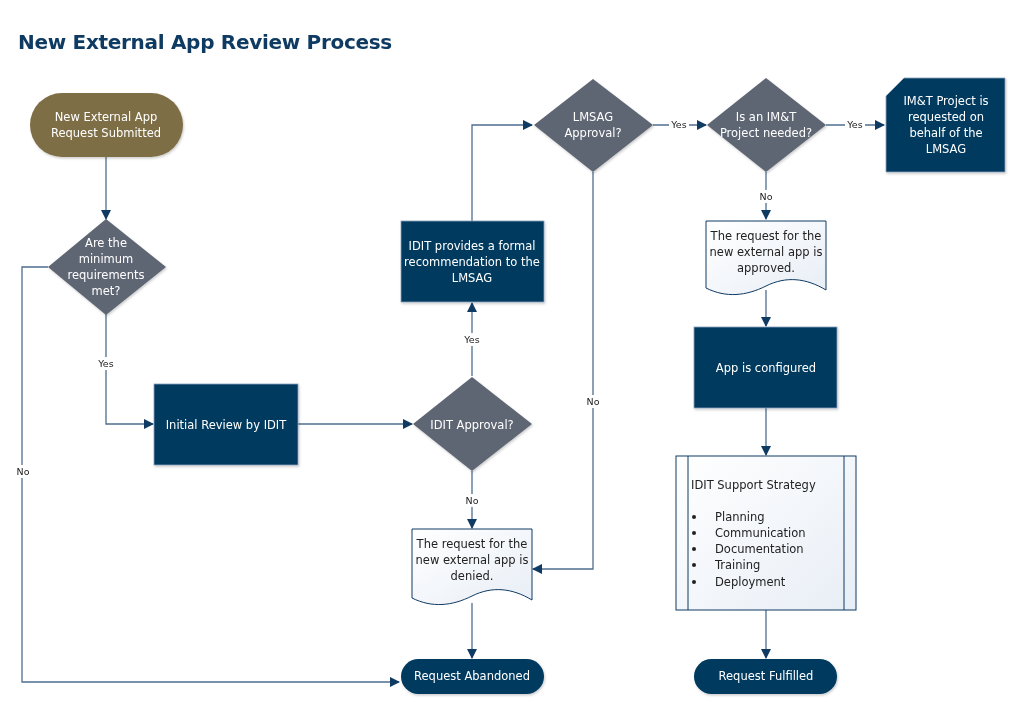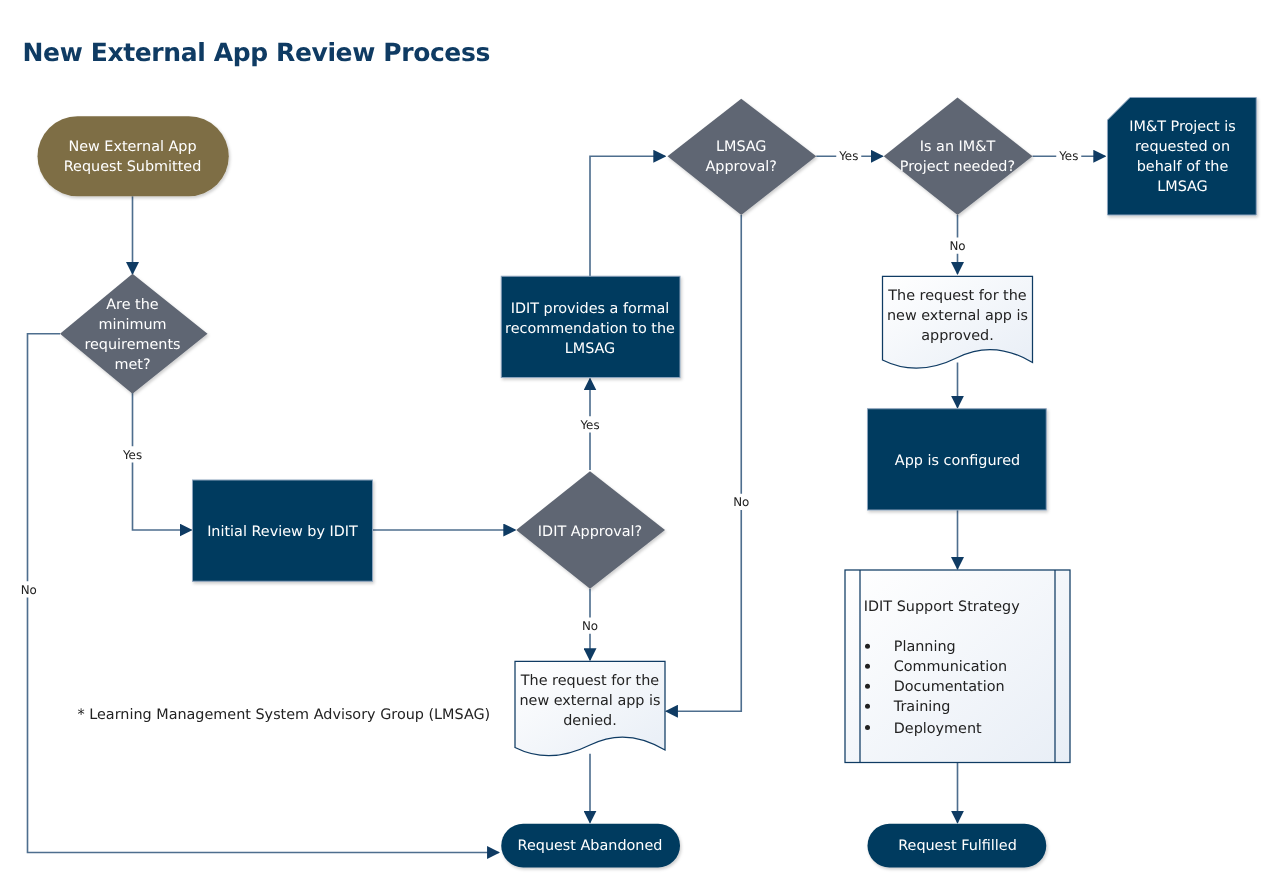--- a/index.html
+++ b/index.html
@@ -178,14 +178,13 @@
   </g>
   <text class="lbl" x="472" y="680" text-anchor="middle">Request Abandoned</text>
 
   <g filter="url(#shadow)">
     <rect x="694" y="659" width="143" height="35" rx="17.5" ry="17.5" fill="#023a5e"></rect>
   </g>
   <text class="lbl" x="766" y="680" text-anchor="middle">Request Fulfilled</text>
 </svg>
 
 <div class="notes">
-  <div>* Learning Management System Advisory Group (LMSAG)</div>
 </div>
 
 </body></html>

